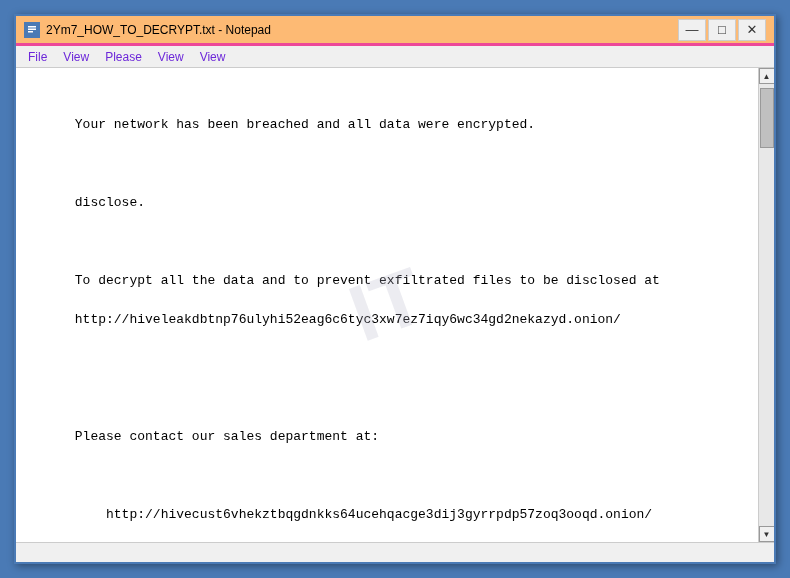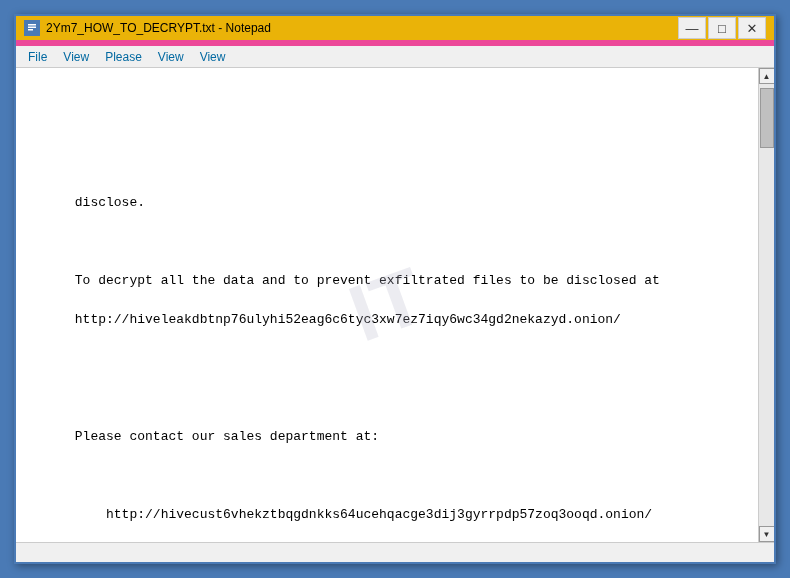--- a/index.html
+++ b/index.html
@@ -18,26 +18,26 @@
       width: 762px;
       height: 550px;
       background: #f0f0f0;
       border: 2px solid #4a7ab5;
       display: flex;
       flex-direction: column;
       box-shadow: 2px 2px 8px rgba(0,0,0,0.4);
     }
 
     .title-bar {
-      background: #eab308;
+      background: #fdba74;
       height: 30px;
       display: flex;
       align-items: center;
       padding: 0 8px;
-      border-bottom: 6px solid #ec4899;
+      border-bottom: 3px solid #ec4899;
       user-select: none;
     }
 
     .title-bar-icon {
       width: 16px;
       height: 16px;
       margin-right: 6px;
       background: #4a7ab5;
       display: flex;
       align-items: center;
@@ -79,21 +79,21 @@
       border-bottom: 1px solid #ccc;
     }
 
     .menu-item {
       padding: 0 8px;
       font-size: 12px;
       cursor: pointer;
       height: 100%;
       display: flex;
       align-items: center;
-      color: #0369a1;
+      color: #6d28d9;
     }
 
     .content-area {
       flex: 1;
       display: flex;
       overflow: hidden;
     }
 
     .text-area {
       flex: 1;
@@ -200,21 +200,21 @@
     <span class="menu-item">File</span>
     <span class="menu-item">View</span>
     <span class="menu-item">Please</span>
     <span class="menu-item">View</span>
     <span class="menu-item">View</span>
   </div>
 
   <div class="content-area">
     <div class="text-area">
       <div class="watermark">IT</div>
-      <br>
+      <span>Your network has been breached and all data were encrypted.</span><br>
       <br>
       <span>disclose.</span><br>
       <br>
       <span>To decrypt all the data and to prevent exfiltrated files to be disclosed at</span><br>
       <span>http://hiveleakdbtnp76ulyhi52eag6c6tyc3xw7ez7iqy6wc34gd2nekazyd.onion/</span><br>
       <br>
       <br>
       <span>Please contact our sales department at:</span><br>
       <br>
       <span>    http://hivecust6vhekztbqgdnkks64ucehqacge3dij3gyrrpdp57zoq3ooqd.onion/</span><br>

